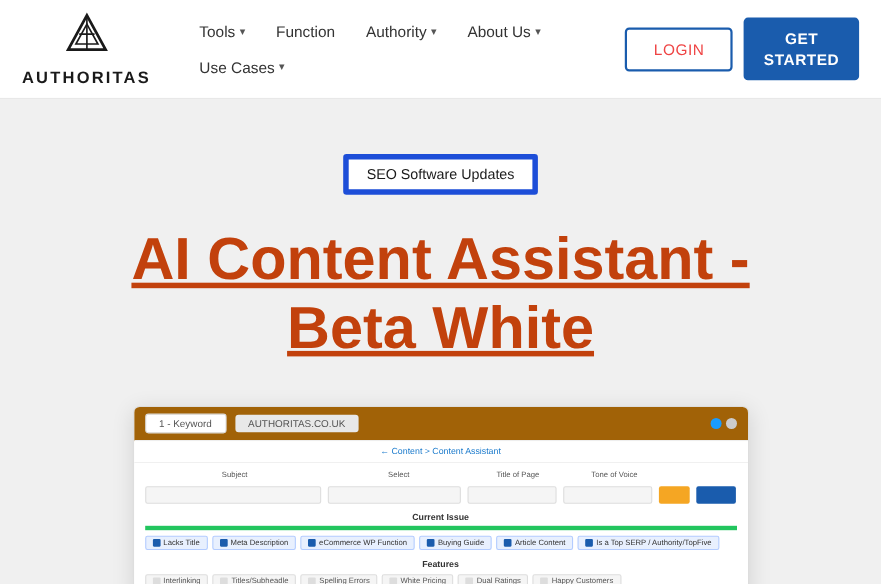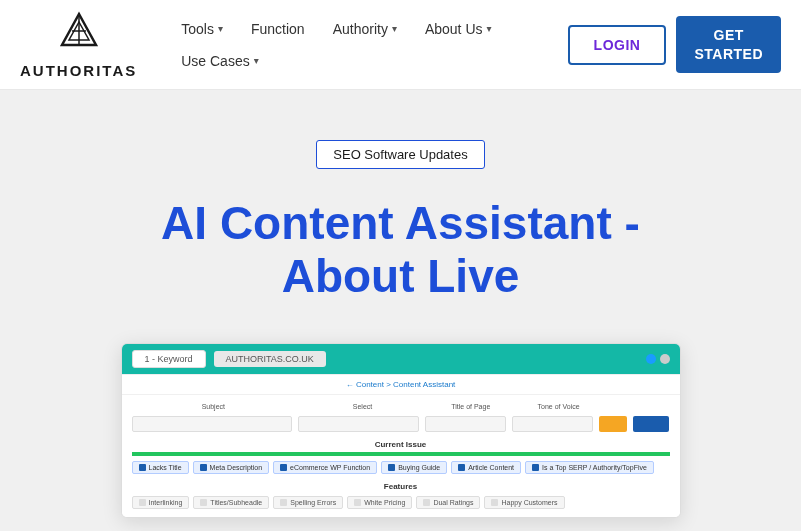--- a/index.html
+++ b/index.html
@@ -65,25 +65,25 @@
       color: #555;
     }
     .navbar-right {
       display: flex;
       align-items: center;
       gap: 10px;
     }
     .btn-login {
       border: 2px solid #1a5cad;
       background: transparent;
-      color: #6d28d9;
+      color: #ef4444;
       padding: 10px 24px;
       border-radius: 4px;
       font-size: 14px;
-      font-weight: 700;
+      font-weight: 400;
       cursor: pointer;
       letter-spacing: 0.5px;
     }
     .btn-get-started {
       background: #1a5cad;
       color: #ffffff;
       border: none;
       padding: 10px 18px;
       border-radius: 4px;
       font-size: 14px;
@@ -98,49 +98,50 @@
     .hero {
       background: #f0f0f0;
       padding: 50px 20px 30px;
       display: flex;
       flex-direction: column;
       align-items: center;
       text-align: center;
     }
     .badge {
       display: inline-block;
-      border: 1px solid #1d4ed8;
+      border: 5px solid #1d4ed8;
       color: #1a1a1a;
       font-size: 13px;
       padding: 6px 16px;
       border-radius: 3px;
       margin-bottom: 28px;
       background: #fff;
     }
     .hero-title {
-      font-size: 46px;
+      font-size: 54px;
       font-weight: 900;
-      color: #1d4ed8;
+      color: #c2410c;
       line-height: 1.15;
       max-width: 620px;
       margin-bottom: 36px;
+      text-decoration: underline;
     }
 
     
     .screenshot-container {
       width: 560px;
       background: #ffffff;
       border-radius: 6px;
       border: 1px solid #ddd;
       box-shadow: 0 4px 20px rgba(0,0,0,0.12);
       overflow: hidden;
       margin-top: 4px;
     }
     .sc-topbar {
-      background: #14b8a6;
+      background: #a16207;
       border-bottom: 1px solid #eee;
       padding: 6px 10px;
       display: flex;
       align-items: center;
       gap: 8px;
     }
     .sc-tab {
       background: #e8e8e8;
       border-radius: 3px;
       padding: 3px 12px;
@@ -328,21 +329,21 @@
       <span>GET</span><br>
       <span>STARTED</span>
     </button>
   </div>
 </nav>
 
 <section class="hero">
   <div class="badge">SEO Software Updates</div>
   <h1 class="hero-title">
     <span>AI Content Assistant -</span><br>
-    <span>About Live</span>
+    <span>Beta White</span>
   </h1>
 
   <div class="screenshot-container">
 
     <div class="sc-topbar">
       <div class="sc-tab active">1 - Keyword</div>
       <div class="sc-tab">AUTHORITAS.CO.UK</div>
       <div class="sc-corner">
         <div class="sc-dot blue"></div>
         <div class="sc-dot"></div>

